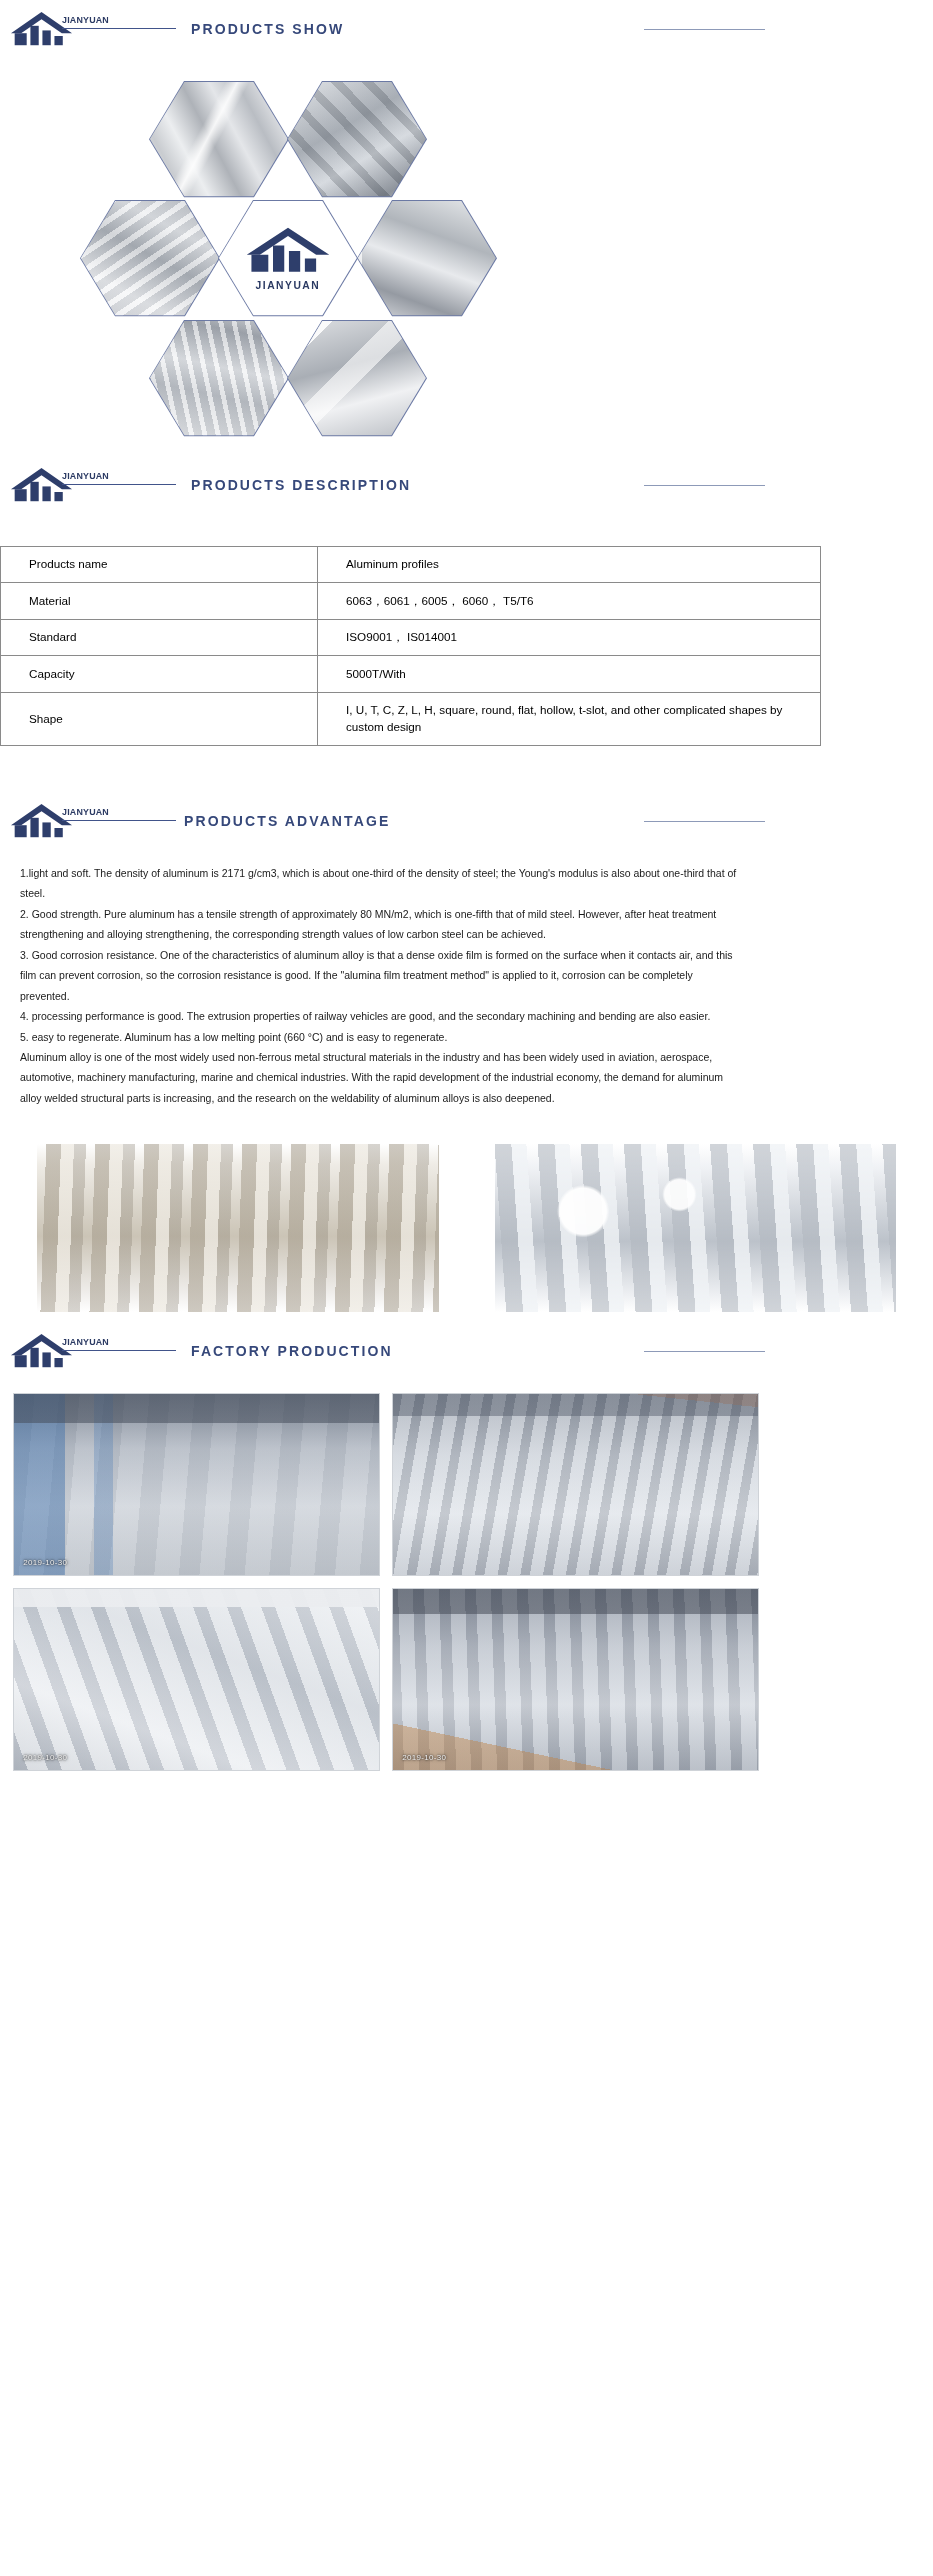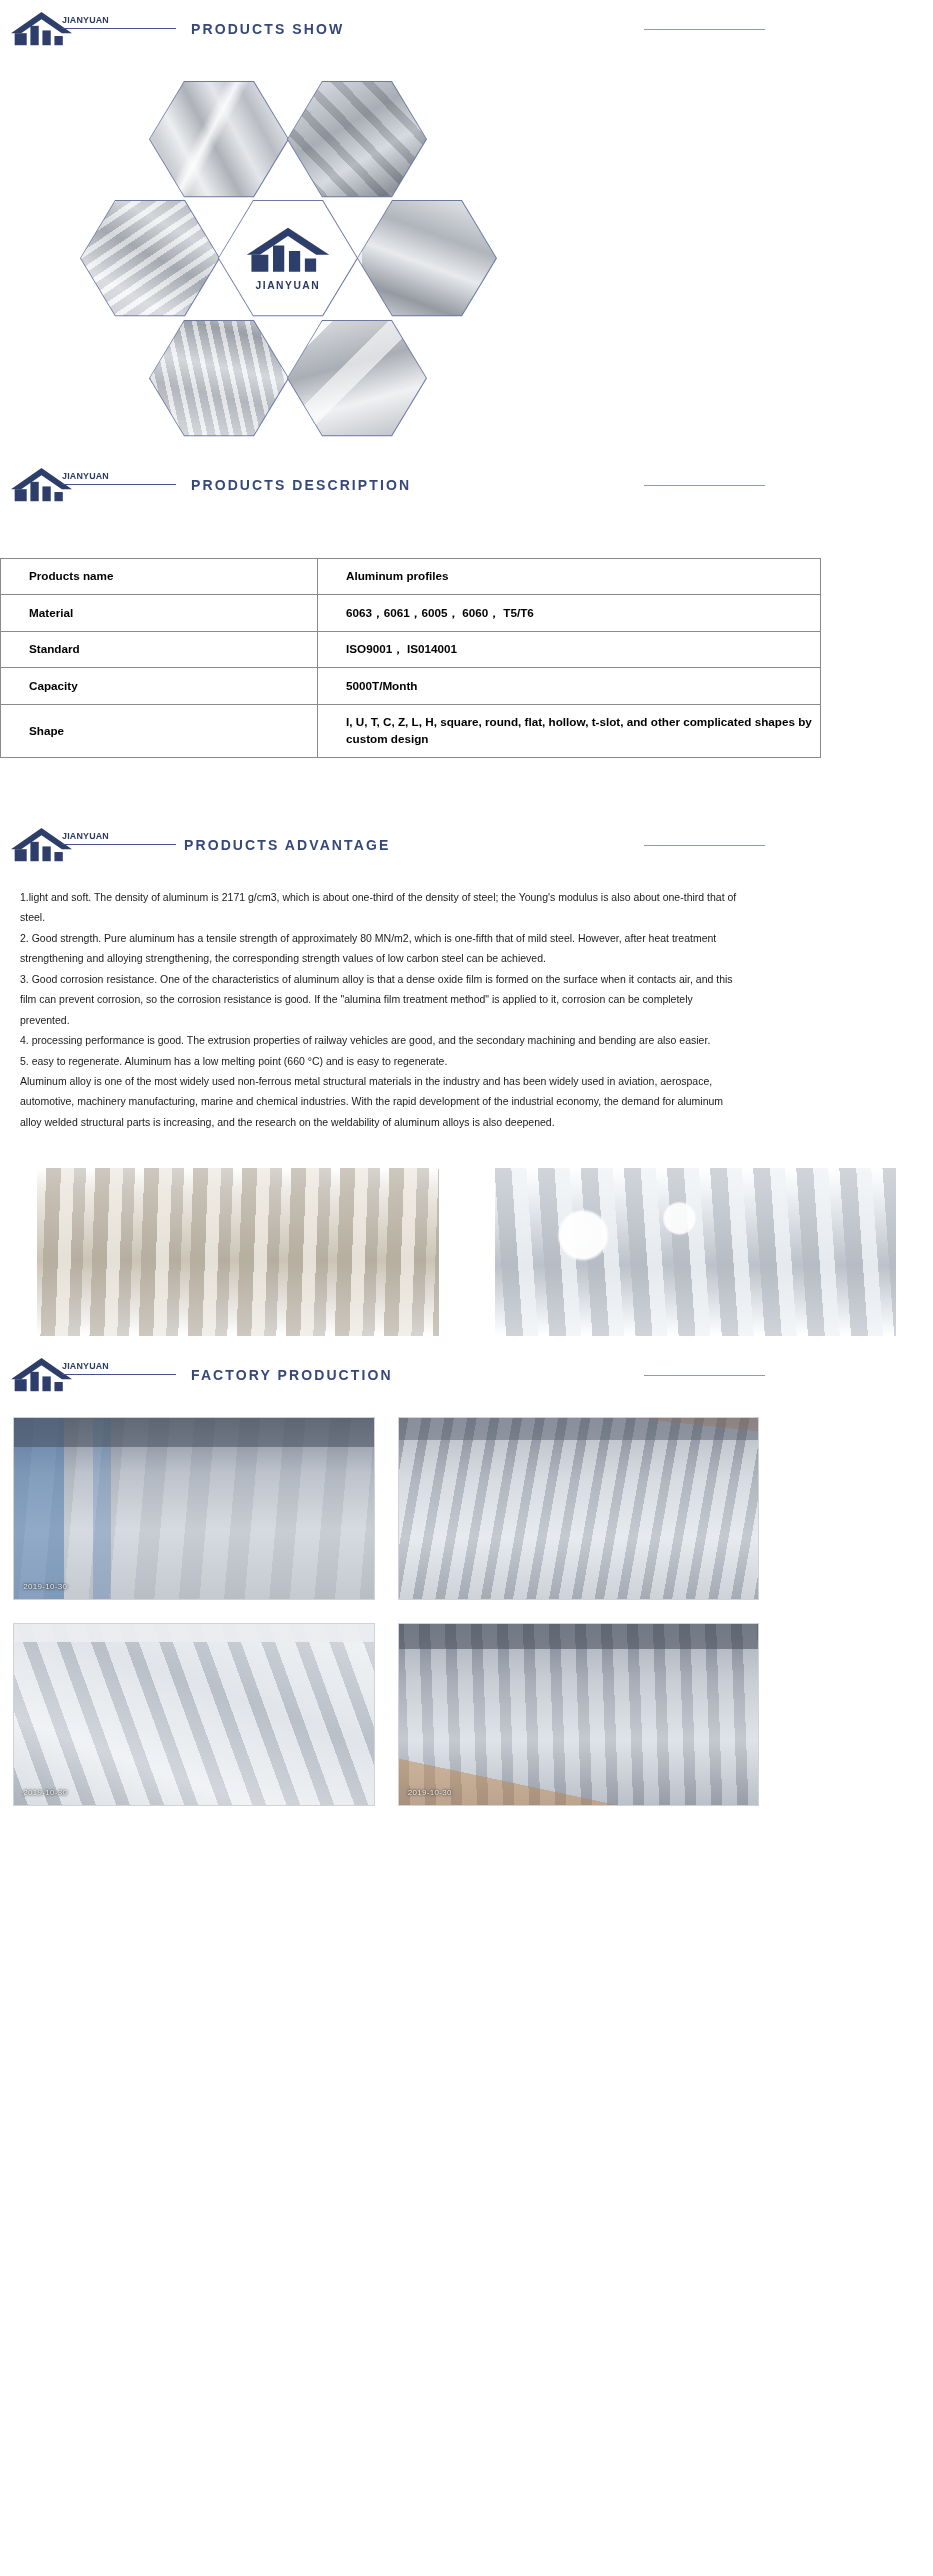--- a/index.html
+++ b/index.html
@@ -132,24 +132,23 @@
   .alu-f { width:100%; height:100%;
     background:
       linear-gradient(135deg, rgba(255,255,255,.9) 0 18%, rgba(0,0,0,0) 18% 40%, rgba(255,255,255,.6) 40% 52%, rgba(0,0,0,0) 52%),
       linear-gradient(165deg,#e0e2e5 0%,#a9aeb5 40%,#f0f1f3 66%,#b6bac0 100%);
   }
 
   
   .table-zone { padding: 28px 0 9.3px 0; }
   table.spec {
     width: 821px;
-    margin: 16px auto;
+    margin: 4px auto;
     border-collapse: collapse;
     table-layout: fixed;
-    font-weight: bold;
   }
   table.spec td {
     border: 0.9px solid #8a8a8a;
     padding: 9.3px 5.6px 9.3px 28px;
     font-size: 11.7px;
     color: #000;
     vertical-align: middle;
     line-height: 1.45;
     font-family: "Liberation Sans", sans-serif;
   }
@@ -197,21 +196,21 @@
         rgba(150,155,162,.0) 0 11.2px,
         rgba(178,184,192,.6) 11.2px 28px,
         rgba(240,243,246,.8) 28px 43px),
       linear-gradient(180deg,#ffffff 0%,#f0f2f5 14%,#bcc2ca 58%,#eef0f3 90%,#ffffff 100%);
   }
 
   
   .factory-grid {
     display: grid;
     grid-template-columns: 1fr 1fr;
-    gap: 23px;
+    gap: 12px;
     padding: 13px 13px 22.4px 13px;
   }
   .fcell {
     position: relative;
     height: 183px;
     border: 0.9px solid #cfd3d8;
     overflow: hidden;
   }
   .fstamp {
     position: absolute;
@@ -377,21 +376,21 @@
         <tr>
           <td class="k">Material</td>
           <td class="v">6063，6061，6005， 6060， T5/T6</td>
         </tr>
         <tr>
           <td class="k">Standard</td>
           <td class="v">ISO9001， IS014001</td>
         </tr>
         <tr>
           <td class="k">Capacity</td>
-          <td class="v">5000T/Month</td>
+          <td class="v">5000T/With</td>
         </tr>
         <tr>
           <td class="k">Shape</td>
           <td class="v">I, U, T, C, Z, L, H, square, round, flat, hollow, t-slot, and other complicated shapes by custom design</td>
         </tr>
       </tbody>
     </table>
   </div>
 
   <div class="sec-head" style="margin-top:32px;">

